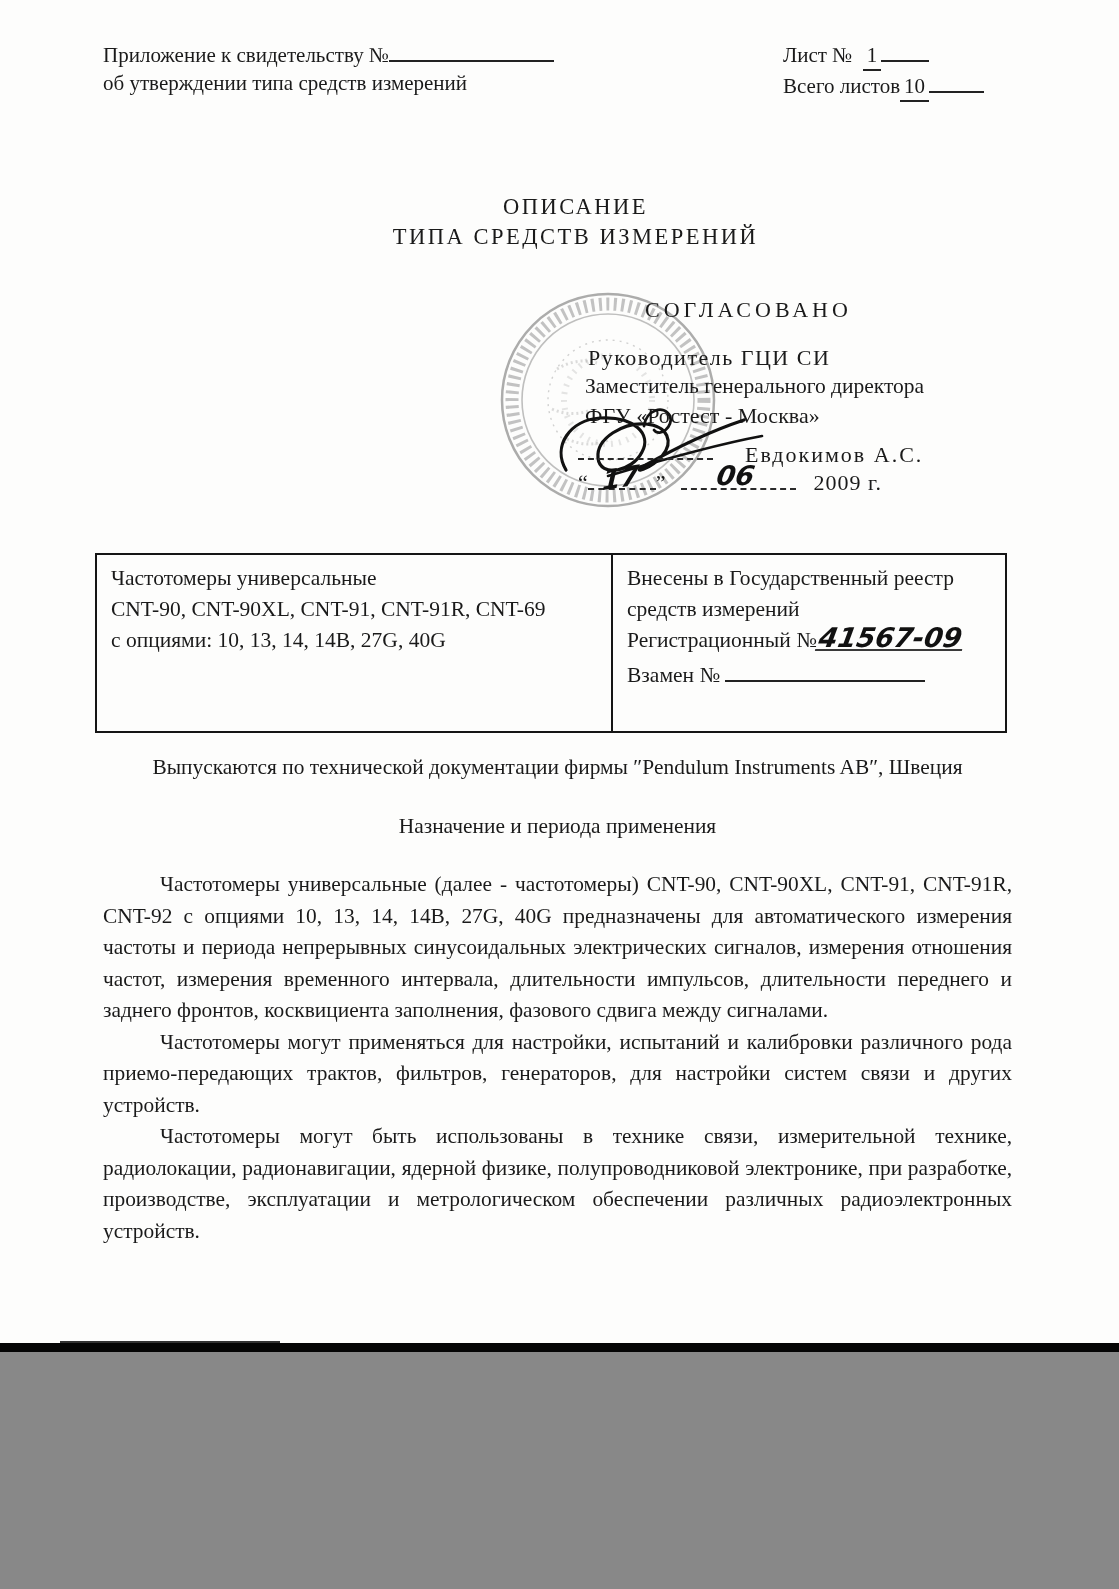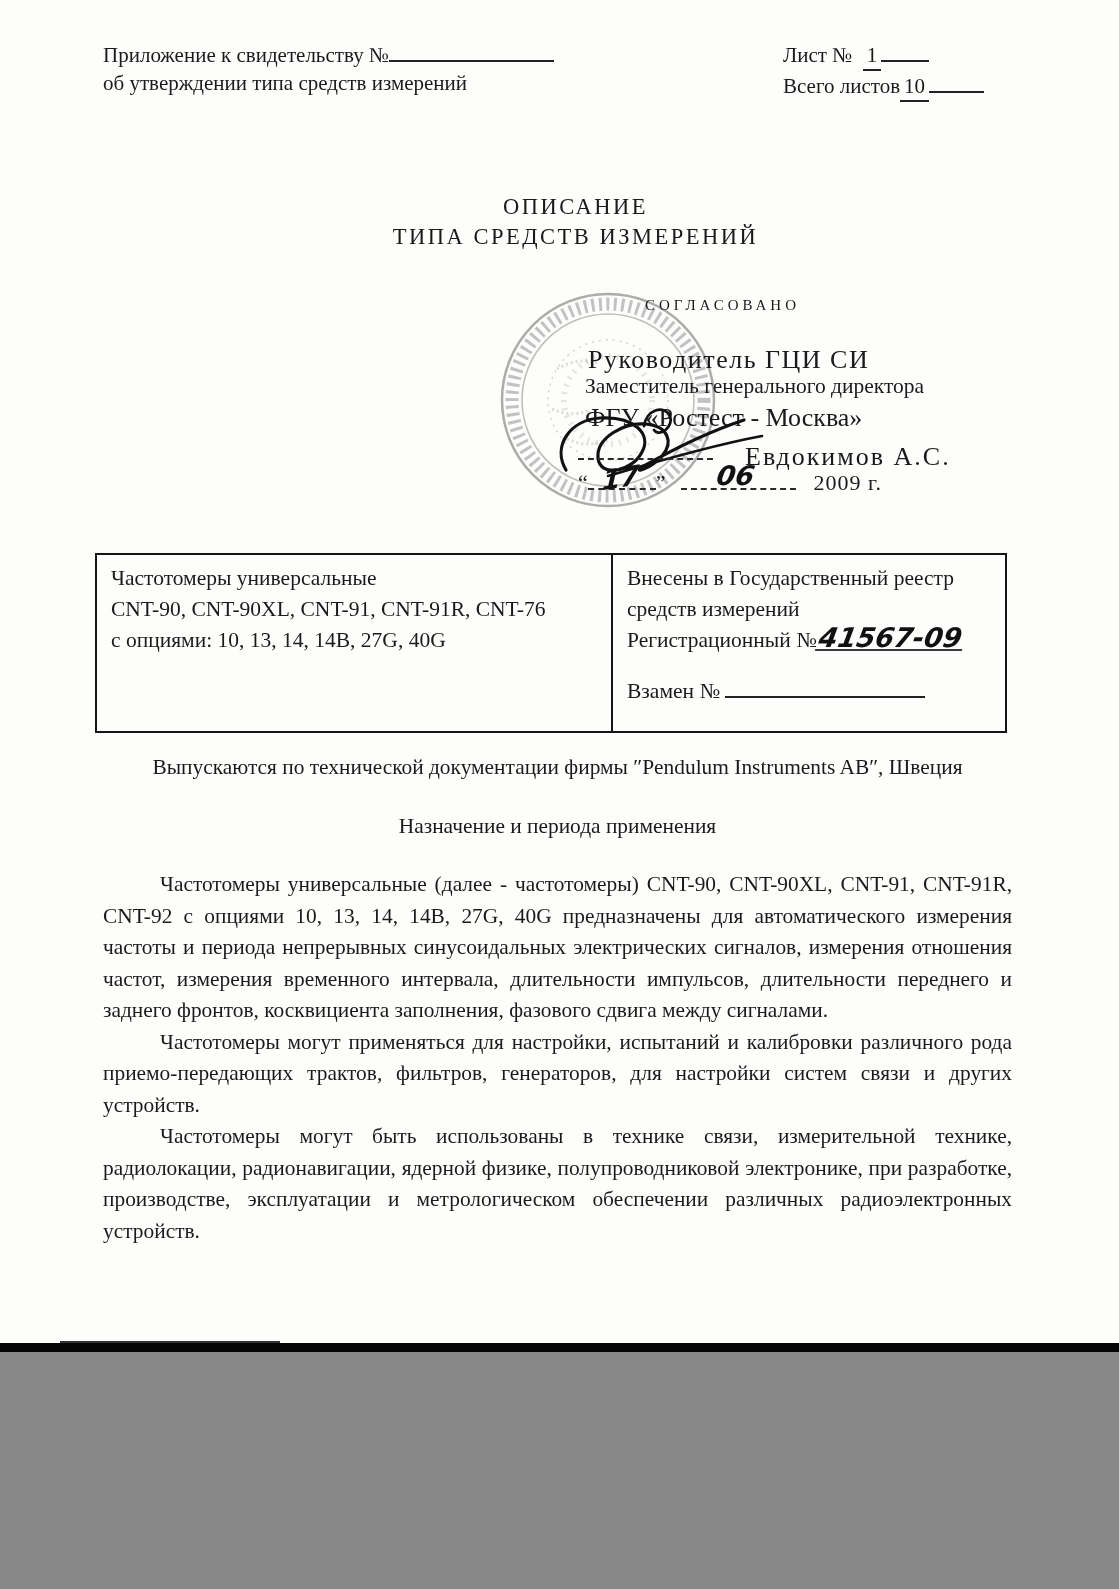--- a/index.html
+++ b/index.html
@@ -11,22 +11,22 @@
   .abs{position:absolute;}
   .line{white-space:nowrap;}
   
   .hdr{font-size:21px; line-height:28px;}
   .blank{display:inline-block; border-bottom:2px solid #222; height:20px; vertical-align:baseline;}
   .b165{width:165px;} .b48{width:48px;} .b55{width:55px;}
   .uval{display:inline-block; border-bottom:2px solid #222; padding:0 4px; text-align:center;}
   
   .title{left:0; width:1119px; text-align:center; font-size:22.5px; letter-spacing:2.5px; line-height:30px;}
   
-  .approve-head{font-size:15px; letter-spacing:4px;}
-  .ap-line{font-size:26px;}
+  .approve-head{font-size:22px; letter-spacing:4px;}
+  .ap-line{font-size:22px;}
   .dash{display:inline-block; border-bottom:2.5px dashed #2a2a2a; height:18px; vertical-align:baseline;}
   .d135{width:135px;} .d68{width:68px;} .d115{width:115px;}
   .hw{font-family:"DejaVu Sans", sans-serif; font-style:italic; font-weight:bold; color:#111;
       display:inline-block; transform:skewX(-10deg);}
   .stamp{opacity:0.85;}
   
   .regtable{
     left:95px; top:553px; width:908px; height:176px;
     border:2.5px solid #151515; display:grid; grid-template-columns:516px 1fr;
   }
@@ -93,30 +93,30 @@
 
   <div class="abs" style="left:578px; top:470px; font-size:22px;">
     <span>“</span><span class="dash d68" style="position:relative;"><span class="hw" style="font-size:27px; position:absolute; left:14px; top:-8px; transform:rotate(-9deg) skewX(-12deg);">17</span></span><span>”</span>
     <span class="dash d115" style="position:relative; margin-left:10px;"><span class="hw" style="font-size:27px; position:absolute; left:36px; top:-10px;">06</span></span>
     <span style="margin-left:12px; letter-spacing:1px;">2009 г.</span>
   </div>
 
   <div class="abs regtable">
     <div class="cell cell-l">
       <div>Частотомеры универсальные</div>
-      <div>CNT-90, CNT-90XL, CNT-91, CNT-91R, CNT-76</div>
+      <div>CNT-90, CNT-90XL, CNT-91, CNT-91R, CNT-69</div>
       <div>с опциями: 10, 13, 14, 14B, 27G, 40G</div>
     </div>
     <div class="cell">
       <div>Внесены в Государственный реестр</div>
       <div>средств измерений</div>
       <div class="line">
         <span>Регистрационный №</span><span class="hw reg-hw">41567-09</span>
       </div>
-      <div class="line" style="margin-top:20px;">
+      <div class="line" style="margin-top:4px;">
         <span>Взамен №</span>
         <span class="blank" style="width:200px;"></span>
       </div>
     </div>
   </div>
 
   <div class="abs bodycol">
     <p class="issued">Выпускаются по технической документации фирмы ″Pendulum Instruments AB″, Швеция</p>
     <p class="sect">Назначение и периода применения</p>
     <p class="para">Частотомеры универсальные (далее - частотомеры) CNT-90, CNT-90XL, CNT-91, CNT-91R, CNT-92 с опциями 10, 13, 14, 14B, 27G, 40G предназначены для автоматического измерения частоты и периода непрерывных синусоидальных электрических сигналов, измерения отношения частот, измерения временного интервала, длительности импульсов, длительности переднего и заднего фронтов, косквициента заполнения, фазового сдвига между сигналами.</p>

